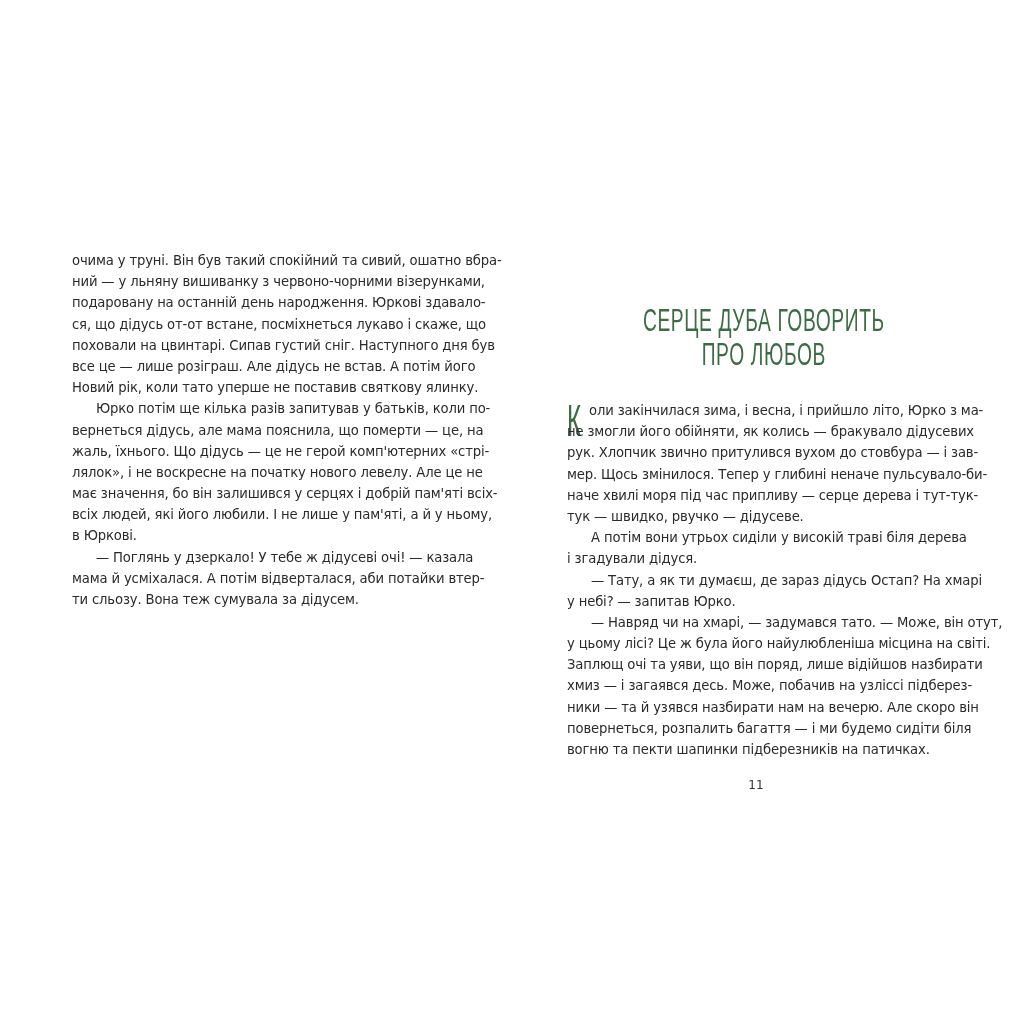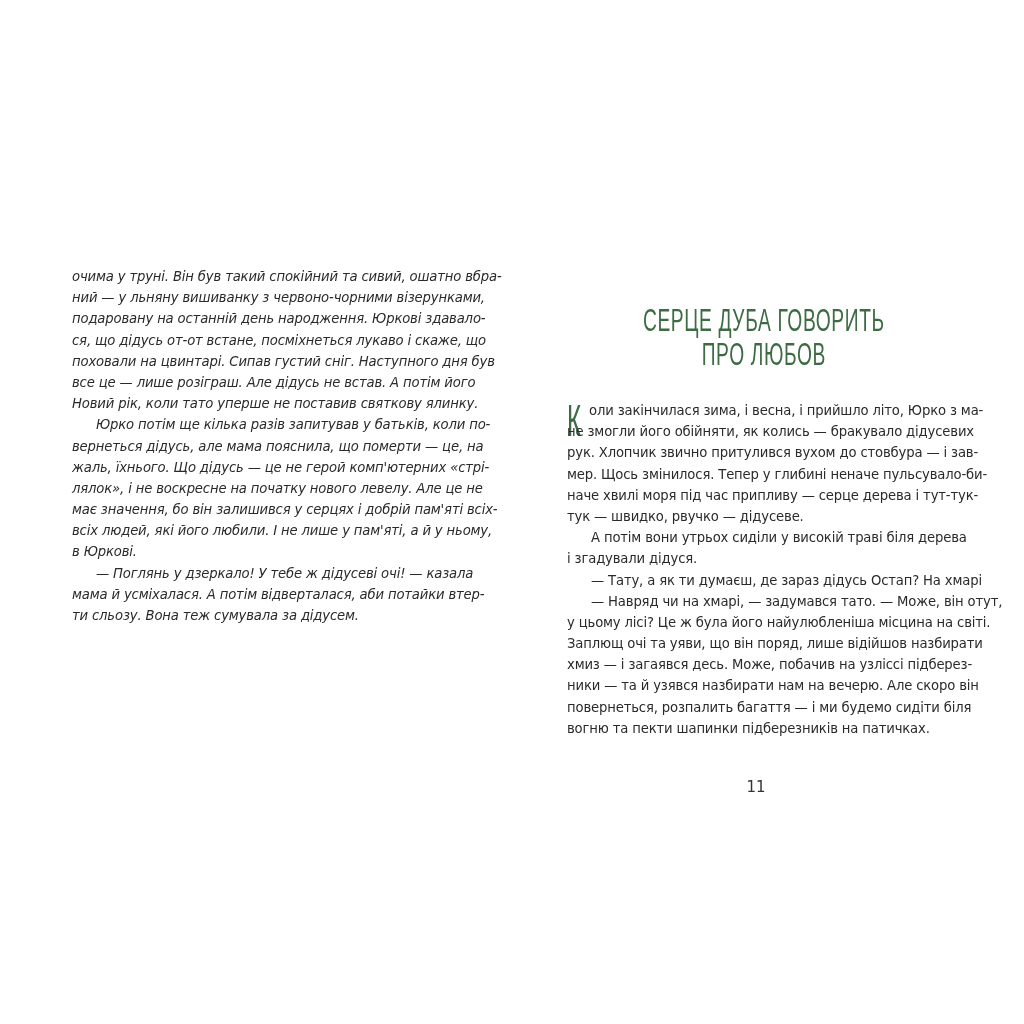--- a/index.html
+++ b/index.html
@@ -25,23 +25,22 @@
 
     .col {
       position: absolute;
       font-size: 13.2px;
       line-height: 21.2px;
       text-align: justify;
       letter-spacing: -0.15px;
     }
     .col-left {
       left: 72px;
-      top: 266px;
+      top: 250px;
       width: 396px;
-      font-style: italic;
     }
     .col-right {
       left: 55px;
       top: 400px;
       width: 392px;
     }
     .line {
       display: block;
       white-space: nowrap;
       text-align-last: justify;
@@ -84,21 +83,21 @@
       transform: scaleX(0.55);
       transform-origin: 0 0;
     }
 
     .page-number {
       position: absolute;
       left: 229px;
       top: 778px;
       width: 30px;
       text-align: center;
-      font-size: 15px;
+      font-size: 12px;
       color: #333333;
     }
   </style>
 </head>
 <body>
 
 <div class="page page-left">
   <div class="col col-left">
     <span class="line">очима у труні. Він був такий спокійний та сивий, ошатно вбра-</span>
     <span class="line">ний — у льняну вишиванку з червоно-чорними візерунками,</span>
@@ -131,20 +130,21 @@
   <div class="col col-right">
     <span class="line dropind">оли закінчилася зима, і весна, і прийшло літо, Юрко з ма-</span>
     <span class="line">не змогли його обійняти, як колись — бракувало дідусевих</span>
     <span class="line">рук. Хлопчик звично притулився вухом до стовбура — і зав-</span>
     <span class="line">мер. Щось змінилося. Тепер у глибині неначе пульсувало-би-</span>
     <span class="line">наче хвилі моря під час припливу — серце дерева і тут-тук-</span>
     <span class="line last">тук — швидко, рвучко — дідусеве.</span>
     <span class="line indent">А потім вони утрьох сиділи у високій траві біля дерева</span>
     <span class="line last">і згадували дідуся.</span>
     <span class="line indent">— Тату, а як ти думаєш, де зараз дідусь Остап? На хмарі</span>
+    <span class="line last">у небі? — запитав Юрко.</span>
     <span class="line indent">— Навряд чи на хмарі, — задумався тато. — Може, він отут,</span>
     <span class="line">у цьому лісі? Це ж була його найулюбленіша місцина на світі.</span>
     <span class="line">Заплющ очі та уяви, що він поряд, лише відійшов назбирати</span>
     <span class="line">хмиз — і загаявся десь. Може, побачив на узліссі підберез-</span>
     <span class="line">ники — та й узявся назбирати нам на вечерю. Але скоро він</span>
     <span class="line">повернеться, розпалить багаття — і ми будемо сидіти біля</span>
     <span class="line last">вогню та пекти шапинки підберезників на патичках.</span>
   </div>
 
   <div class="page-number">11</div>

